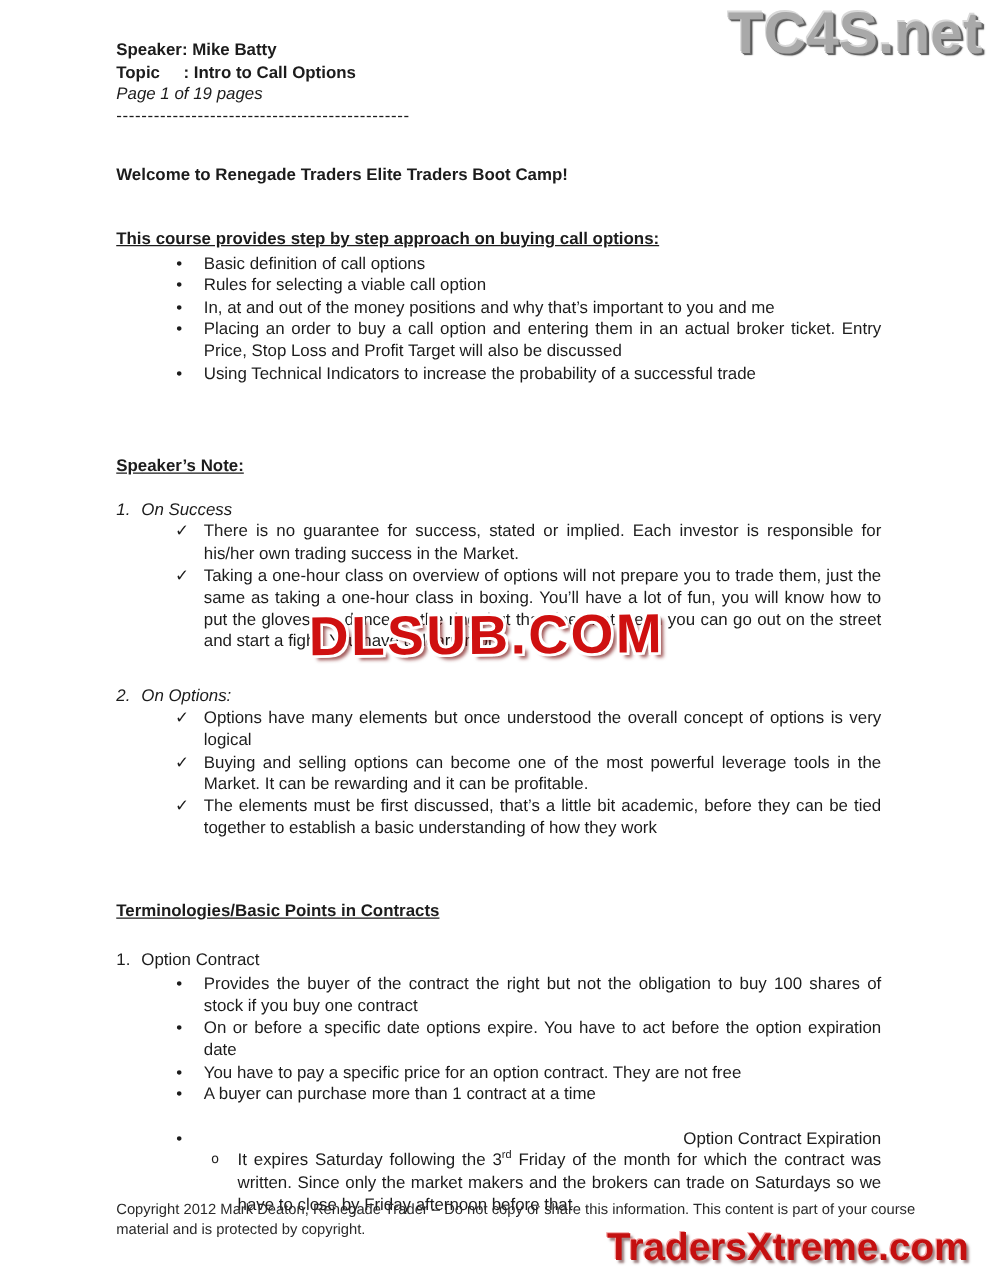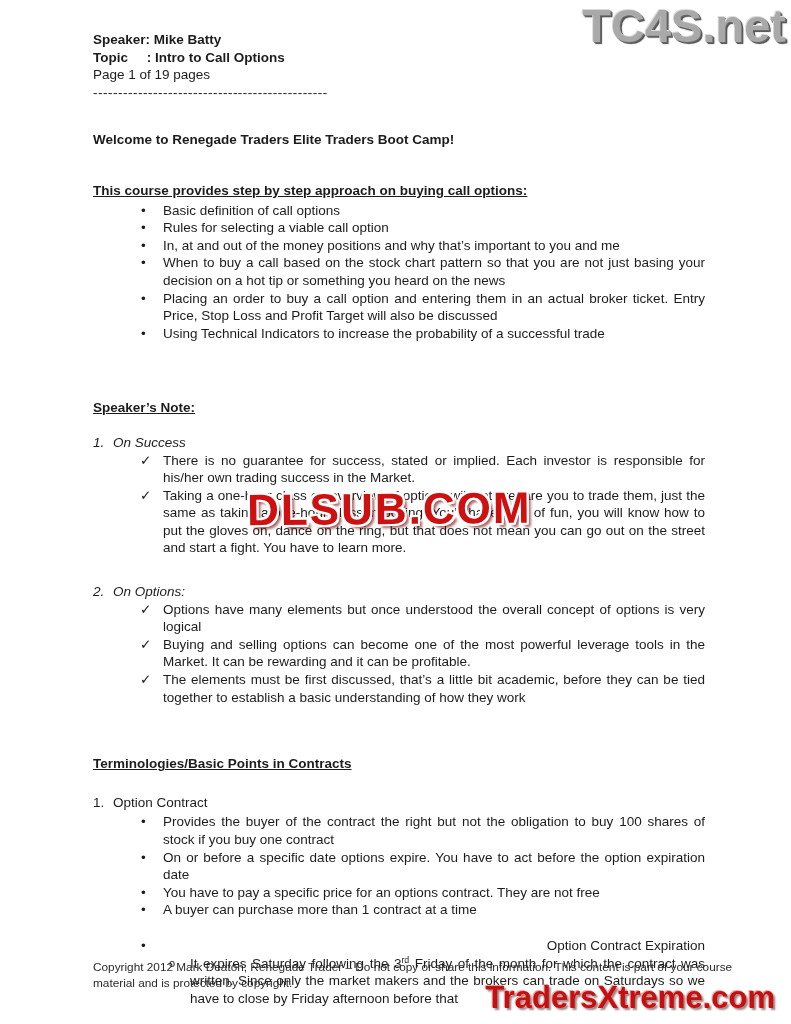--- a/index.html
+++ b/index.html
@@ -12,21 +12,21 @@
     overflow:hidden;
   }
   .content {
     position:absolute;
     left:93px; top:31px;
     width:612px;
     font-size:13.5px;
     line-height:17.6px;
   }
   .hdr-line { font-weight:bold; white-space:pre; }
-  .hdr-page { font-weight:normal; }
+  .hdr-page { font-style:italic; font-weight:normal; }
   .hdr-divider { font-weight:normal; letter-spacing:0.5px; }
   .doc-title { font-weight:bold; margin-top:30px; }
   .sec-heading { font-weight:bold; text-decoration:underline; }
   .course-heading { margin-top:33px; }
   .list { margin-top:2px; }
   .li {
     position:relative;
     padding-left:70px;
     text-align:justify;
   }
@@ -127,21 +127,20 @@
     <div class="hdr-line hdr-page">Page 1 of 19 pages</div>
     <div class="hdr-divider">-----------------------------------------------</div>
 
     <div class="doc-title">Welcome to Renegade Traders Elite Traders Boot Camp!</div>
 
     <div class="sec-heading course-heading">This course provides step by step approach on buying call options:</div>
     <div class="list">
       <div class="li">Basic definition of call options</div>
       <div class="li">Rules for selecting a viable call option</div>
       <div class="li">In, at and out of the money positions and why that’s important to you and me</div>
-      <div class="li">When to buy a call based on the stock chart pattern so that you are not just basing your decision on a hot tip or something you heard on the news</div>
       <div class="li">Placing an order to buy a call option and entering them in an actual broker ticket. Entry Price, Stop Loss and Profit Target will also be discussed</div>
       <div class="li">Using Technical Indicators to increase the probability of a successful trade</div>
     </div>
 
     <div class="sec-heading speakers-heading">Speaker’s Note:</div>
 
     <div class="num-item note-item-1 italic">
       <span class="num">1.</span>
       <span class="lbl">On Success</span>
     </div>
@@ -162,21 +161,21 @@
 
     <div class="sec-heading term-heading">Terminologies/Basic Points in Contracts</div>
 
     <div class="num-item term-item">
       <span class="num">1.</span>
       <span class="lbl">Option Contract</span>
     </div>
     <div class="list">
       <div class="li">Provides the buyer of the contract the right but not the obligation to buy 100 shares of stock if you buy one contract</div>
       <div class="li">On or before a specific date options expire. You have to act before the option expiration date</div>
-      <div class="li">You have to pay a specific price for an options contract. They are not free</div>
+      <div class="li">You have to pay a specific price for an option contract. They are not free</div>
       <div class="li">A buyer can purchase more than 1 contract at a time</div>
     </div>
 
     <div class="li no-justify expiration-li">Option Contract Expiration</div>
     <div class="sub-li">
       <span>It expires Saturday following the 3</span><sup>rd</sup><span> Friday of the month for which the contract was written. Since only the market makers and the brokers can trade on Saturdays so we have to close by Friday afternoon before that</span>
     </div>
 
   </div>
 

